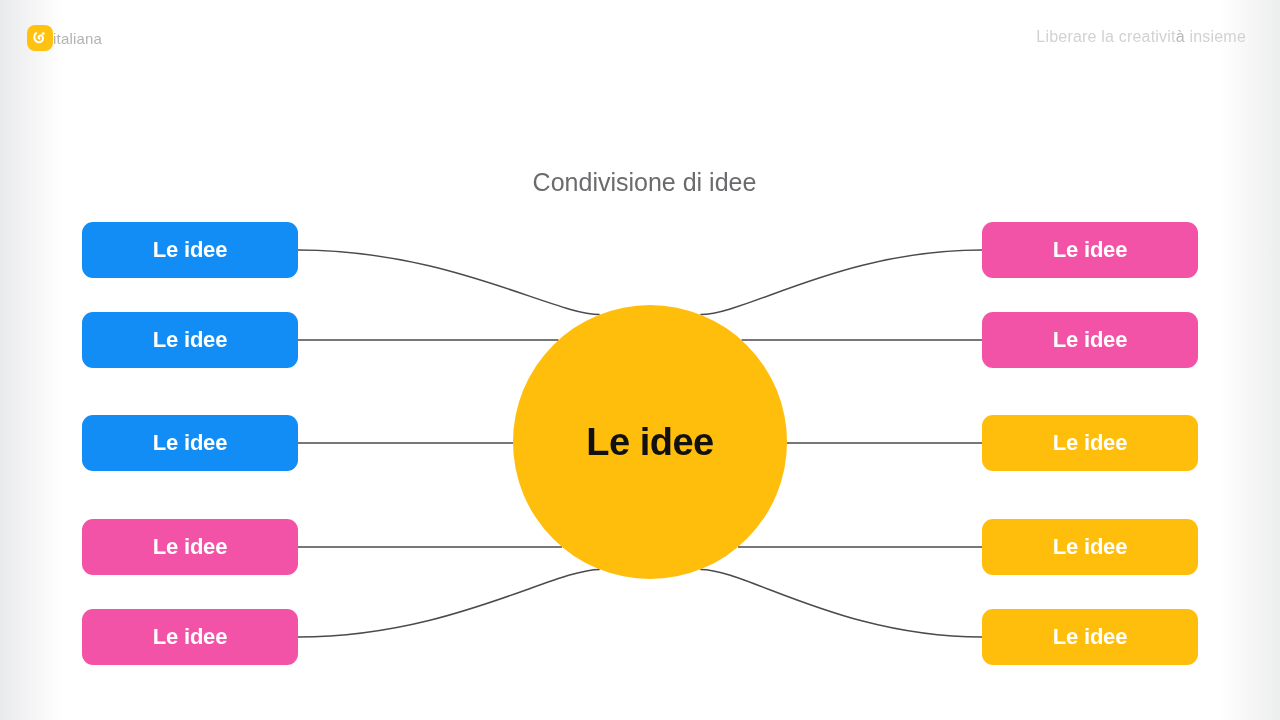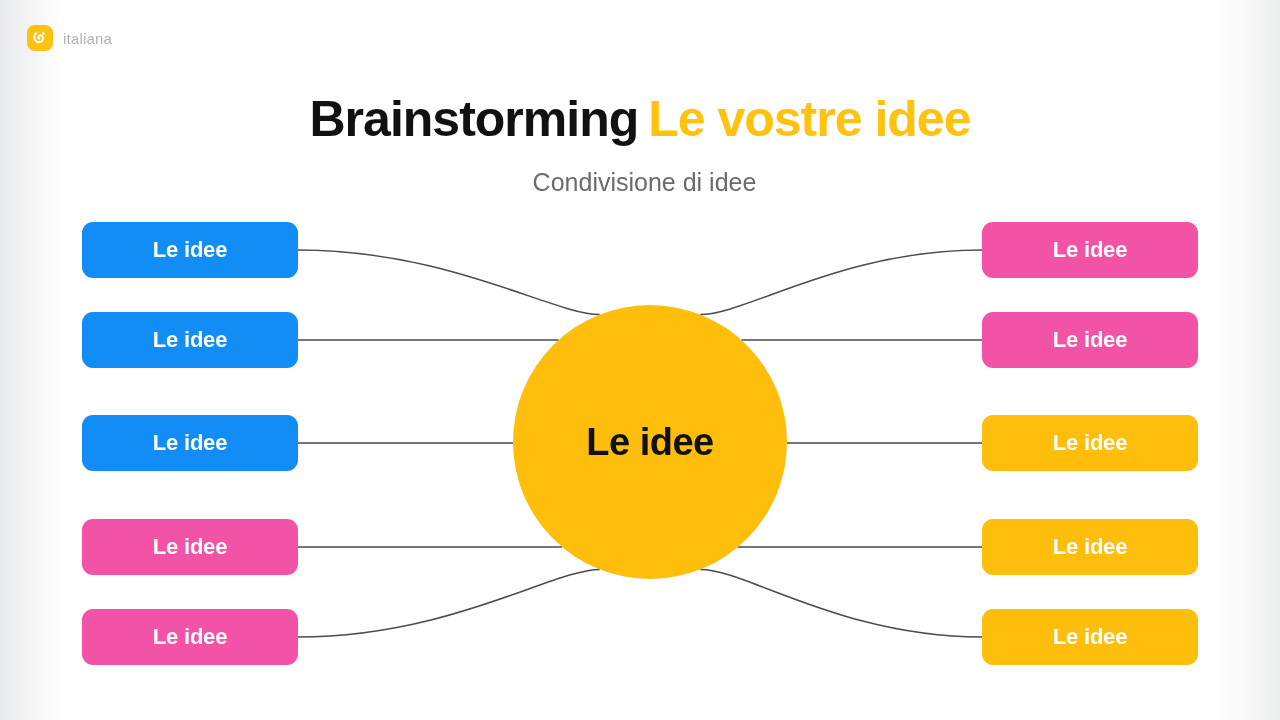--- a/index.html
+++ b/index.html
@@ -20,21 +20,21 @@
   .edge-shade {
     position:absolute; top:0; bottom:0; width:62px;
     pointer-events:none; z-index:1;
   }
   .edge-shade.left  { left:0;  background:linear-gradient(to right, #e9eaec 0%, #f3f3f4 45%, rgba(255,255,255,0) 100%); }
   .edge-shade.right { right:0; background:linear-gradient(to left,  #eceded 0%, #f6f6f7 45%, rgba(255,255,255,0) 100%); }
 
   
   .brand {
     position:absolute; left:27px; top:25px;
-    display:flex; align-items:center; gap:10px; z-index:5;
+    display:flex; align-items:center; z-index:5;
   }
   .brand-logo {
     width:26px; height:26px; border-radius:8px;
     background:#FFC20E;
     display:flex; align-items:center; justify-content:center;
     flex:none;
   }
   .brand-logo svg { display:block; }
   .brand-name {
     font-size:15px; color:#b3b3b3; letter-spacing:.2px;
@@ -94,24 +94,24 @@
   <div class="brand">
     <span class="brand-logo">
       <svg width="18" height="18" viewBox="0 0 18 18">
         <path d="M5.0 4.2 C2.4 6.0 2.6 10.8 5.6 12.6 C8.4 14.3 12.0 12.4 12.0 9.4 C12.0 7.2 10.2 5.9 8.6 6.6 C7.3 7.2 7.1 9.0 8.3 9.6" fill="none" stroke="#ffffff" stroke-width="2.1" stroke-linecap="round"></path>
         <circle cx="12.3" cy="4.6" r="1.35" fill="#ffffff"></circle>
       </svg>
     </span>
     <span class="brand-name">italiana</span>
   </div>
 
+  <div class="tagline">
+    <span>Liberare la creativit</span><span class="accent">à</span><span> insieme</span>
+  </div>
 
-  <div class="title">
-    <span class="t-main">Brainstorming</span><span class="t-accent">Le vostre idee</span>
-  </div>
 
   <div class="subtitle">Condivisione di idee</div>
 
   <svg id="wires" width="1280" height="720" viewBox="0 0 1280 720">
       <path d="M 298 250 C 448.82217294919997 250, 553.6443458983999 314.59, 599.6443458983999 314.59" fill="none" stroke="#4a4a4f" stroke-width="1.5"></path>
       <path d="M 298 340 C 428.2698130334021 340, 512.5396260668042 340, 558.5396260668042 340" fill="none" stroke="#4a4a4f" stroke-width="1.5"></path>
       <path d="M 298 443 C 405.50182484182517 443, 467.00364968365034 443, 513.0036496836503 443" fill="none" stroke="#4a4a4f" stroke-width="1.5"></path>
       <path d="M 298 547 C 430 547, 516 547, 562 547" fill="none" stroke="#4a4a4f" stroke-width="1.5"></path>
       <path d="M 298 637 C 448.82217294919985 637, 553.6443458983997 569.41, 599.6443458983997 569.41" fill="none" stroke="#4a4a4f" stroke-width="1.5"></path>
       <path d="M 982 250 C 841.1778270508 250, 746.3556541016001 314.59, 700.3556541016001 314.59" fill="none" stroke="#4a4a4f" stroke-width="1.5"></path>

